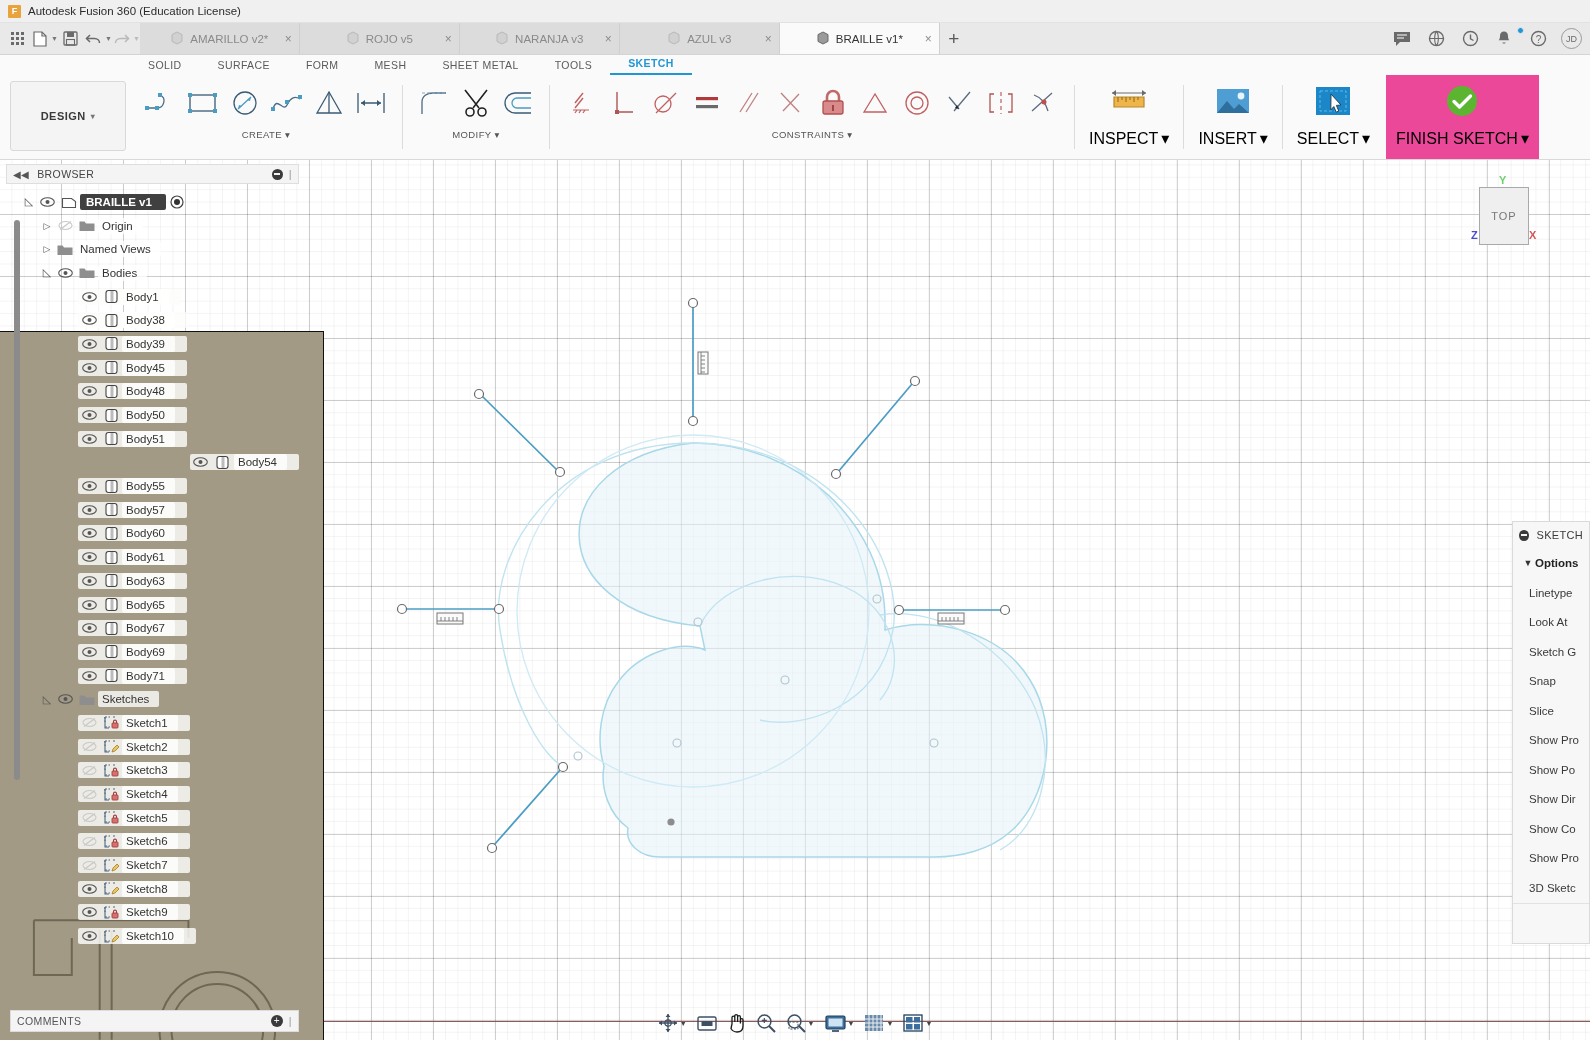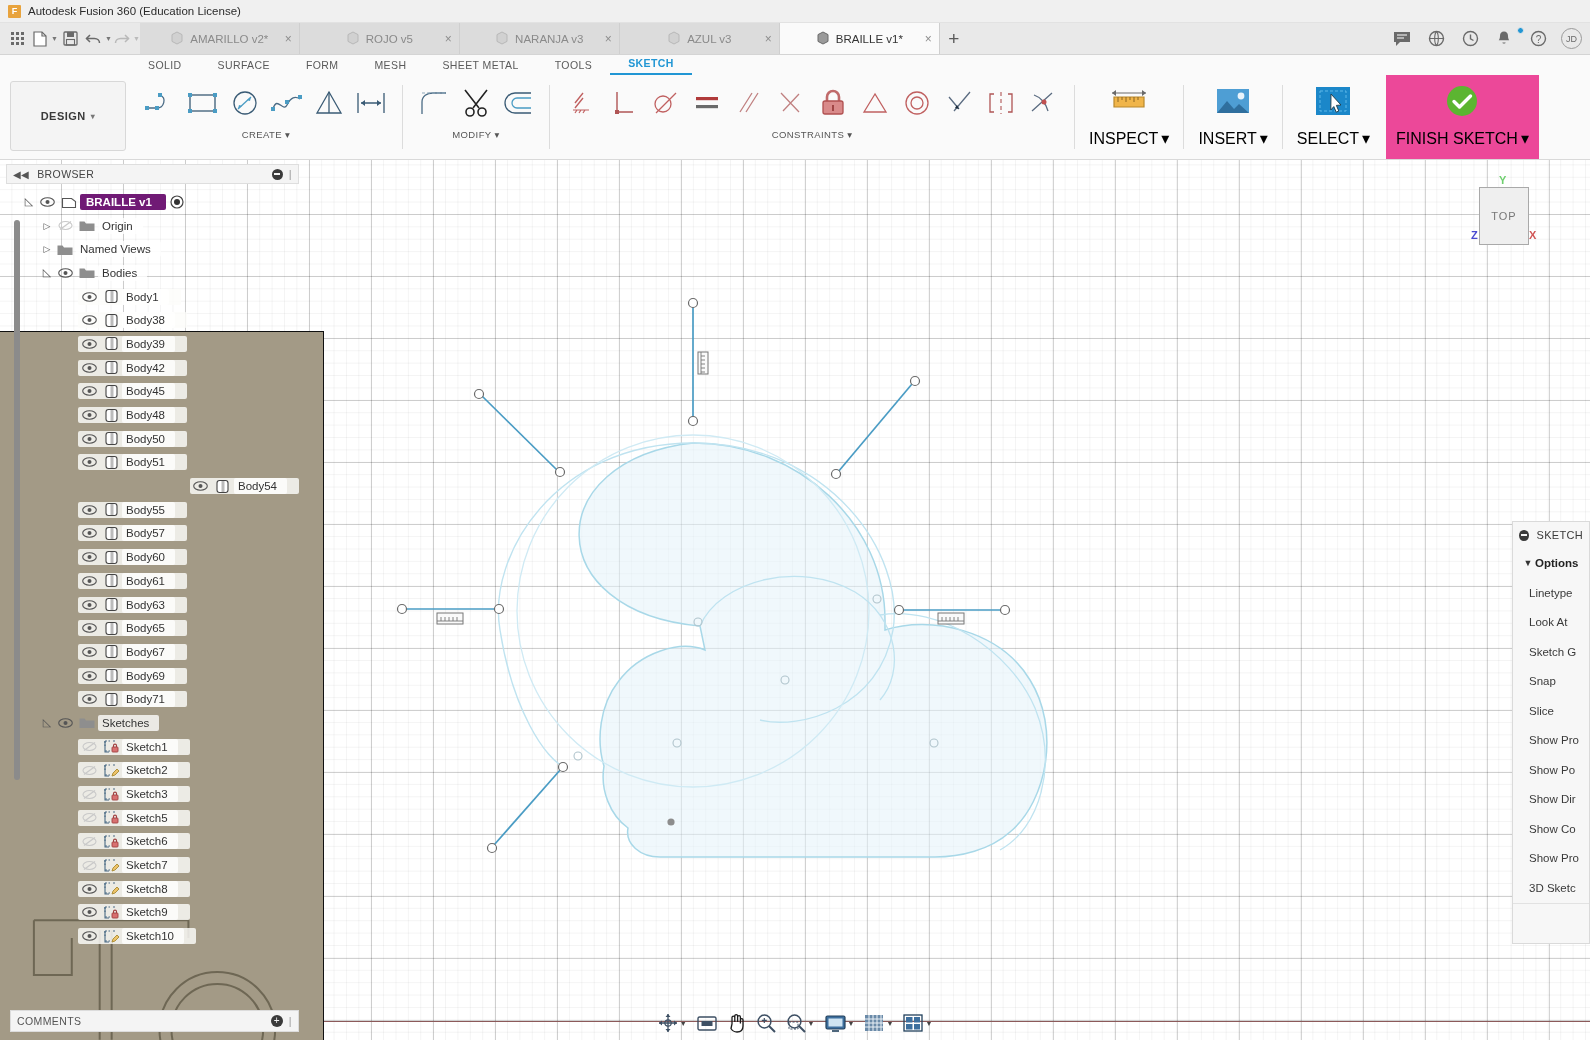--- a/index.html
+++ b/index.html
@@ -88,21 +88,21 @@
   #browser-head .spacer{ flex:1; }
   .collapse-dot{ width:11px; height:11px; border-radius:50%; background:#3a3a3a;
     display:flex; align-items:center; justify-content:center; }
   .collapse-dot i{ width:6px; height:1.4px; background:#f4f4f4; display:block; }
   #browser-head .grip{ margin-left:6px; color:#999; font-size:11px; }
 
   #tree{ margin-top:6px; position:relative; }
   .node{ height:23.7px; display:flex; align-items:center; position:relative; }
   .node .nlabel{ background:rgba(255,255,255,.78); padding:2px 10px 2px 4px;
     font-size:11.5px; color:#333; border-radius:2px; }
-  .node.sel .nlabel{ background:#701a75; color:#fff; font-weight:bold;
+  .node.sel .nlabel{ background:#404040; color:#fff; font-weight:bold;
     padding:2px 14px 2px 6px; }
   .tri{ width:14px; display:flex; align-items:center; justify-content:center;
     color:#555; font-size:8px; cursor:pointer; }
   .tri.open::before{ content:'◺'; font-size:11px; }
   .tri.closed::before{ content:'▷'; font-size:9px; }
   .eye{ width:22px; display:flex; align-items:center; justify-content:center;
     cursor:pointer; }
   .ibox{ width:22px; display:flex; align-items:center; justify-content:center; }
   .rowbg{ display:flex; align-items:center; background:rgba(252,252,250,.82);
     border-radius:2px; padding-right:12px; }
@@ -771,37 +771,20 @@
                   <ellipse cx="7.5" cy="5" rx="6.8" ry="4.2" fill="none" stroke="#555" stroke-width="1.1"></ellipse>
                   <circle cx="7.5" cy="5" r="2" fill="#555"></circle>
                 </svg>
               </span>
               <span class="ibox">
                 <svg width="15" height="15" viewBox="0 0 15 15">
                   <rect x="2" y="1.5" width="11" height="12" rx="2.5" fill="#fff" stroke="#444" stroke-width="1.1"></rect>
                   <path d="M8 2v11" stroke="#bbb" stroke-width="3"></path>
                 </svg>
               </span>
-              <span class="nlabel">Body42</span>
-            </span>
-          </div>
-          <div class="node" style="padding-left: 72px;">
-            <span class="rowbg">
-              <span class="eye">
-                <svg width="15" height="10" viewBox="0 0 15 10">
-                  <ellipse cx="7.5" cy="5" rx="6.8" ry="4.2" fill="none" stroke="#555" stroke-width="1.1"></ellipse>
-                  <circle cx="7.5" cy="5" r="2" fill="#555"></circle>
-                </svg>
-              </span>
-              <span class="ibox">
-                <svg width="15" height="15" viewBox="0 0 15 15">
-                  <rect x="2" y="1.5" width="11" height="12" rx="2.5" fill="#fff" stroke="#444" stroke-width="1.1"></rect>
-                  <path d="M8 2v11" stroke="#bbb" stroke-width="3"></path>
-                </svg>
-              </span>
               <span class="nlabel">Body45</span>
             </span>
           </div>
           <div class="node" style="padding-left: 72px;">
             <span class="rowbg">
               <span class="eye">
                 <svg width="15" height="10" viewBox="0 0 15 10">
                   <ellipse cx="7.5" cy="5" rx="6.8" ry="4.2" fill="none" stroke="#555" stroke-width="1.1"></ellipse>
                   <circle cx="7.5" cy="5" r="2" fill="#555"></circle>
                 </svg>
@@ -1085,20 +1068,39 @@
               </span>
               <span class="ibox">
                 <svg width="17" height="15" viewBox="0 0 17 15">
                   <path d="M2 2h5M2 2v5M12 2h-3M2 12h5" stroke="#4a6b85" stroke-width="1.1" stroke-dasharray="2 1.5" fill="none"></path>
                   <path d="M2 2v11h4" stroke="#4a6b85" stroke-width="1.1" fill="none"></path>
                   <rect x="9" y="8" width="6" height="5" rx="0.8" fill="#d87070" stroke="#a04040" stroke-width="0.9"></rect>
                   <path d="M10.5 8V6.6a1.5 1.5 0 013 0V8" fill="none" stroke="#a04040" stroke-width="1.1"></path>
                 </svg>
               </span>
               <span class="nlabel">Sketch3</span>
+            </span>
+          </div>
+          <div class="node" style="padding-left: 72px;">
+            <span class="rowbg">
+              <span class="eye">
+                <svg width="15" height="11" viewBox="0 0 15 11">
+                  <ellipse cx="7.5" cy="5.5" rx="6.5" ry="4" fill="none" stroke="#c9c9c9" stroke-width="1.1"></ellipse>
+                  <path d="M2 9.5L13 1.5" stroke="#c9c9c9" stroke-width="1.3"></path>
+                </svg>
+              </span>
+              <span class="ibox">
+                <svg width="17" height="15" viewBox="0 0 17 15">
+                  <path d="M2 2h5M2 2v5M12 2h-3M2 12h5" stroke="#4a6b85" stroke-width="1.1" stroke-dasharray="2 1.5" fill="none"></path>
+                  <path d="M2 2v11h4" stroke="#4a6b85" stroke-width="1.1" fill="none"></path>
+                  <rect x="9" y="8" width="6" height="5" rx="0.8" fill="#d87070" stroke="#a04040" stroke-width="0.9"></rect>
+                  <path d="M10.5 8V6.6a1.5 1.5 0 013 0V8" fill="none" stroke="#a04040" stroke-width="1.1"></path>
+                </svg>
+              </span>
+              <span class="nlabel">Sketch4</span>
             </span>
           </div>
           <div class="node" style="padding-left: 72px;">
             <span class="rowbg">
               <span class="eye">
                 <svg width="15" height="11" viewBox="0 0 15 11">
                   <ellipse cx="7.5" cy="5.5" rx="6.5" ry="4" fill="none" stroke="#c9c9c9" stroke-width="1.1"></ellipse>
                   <path d="M2 9.5L13 1.5" stroke="#c9c9c9" stroke-width="1.3"></path>
                 </svg>
               </span>

